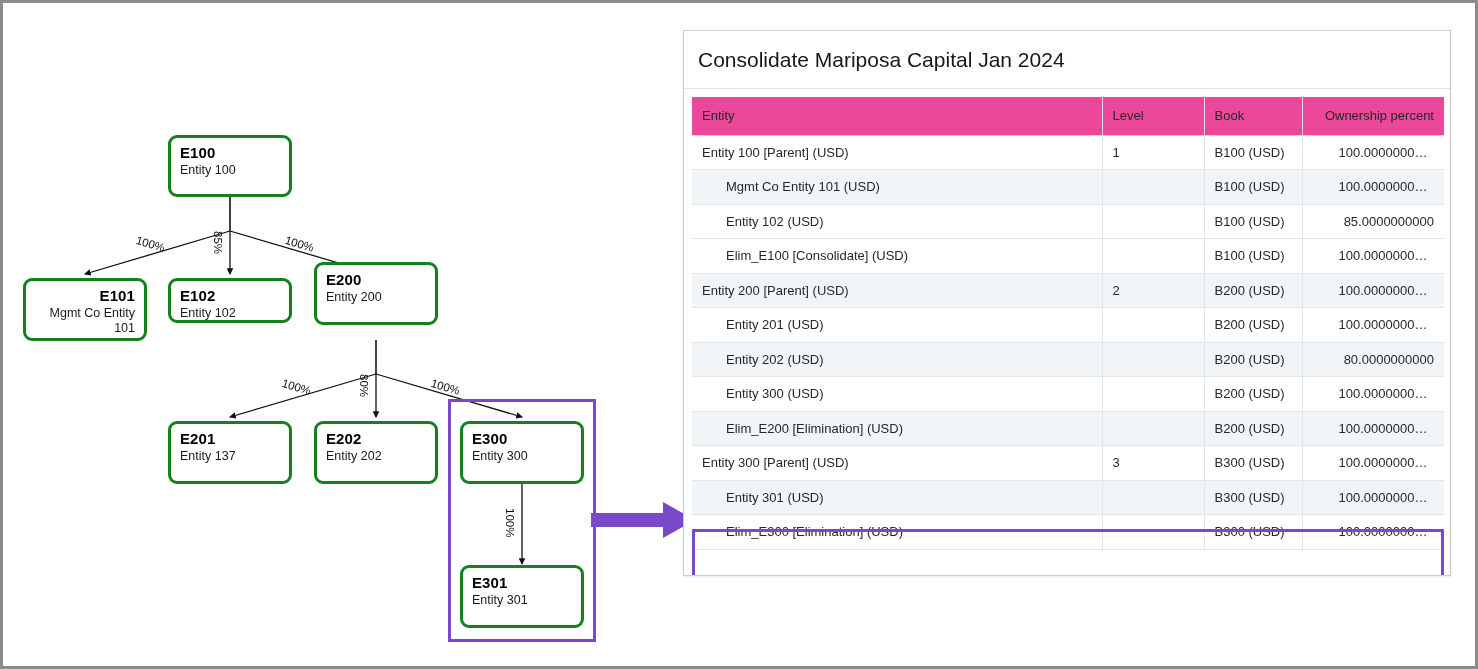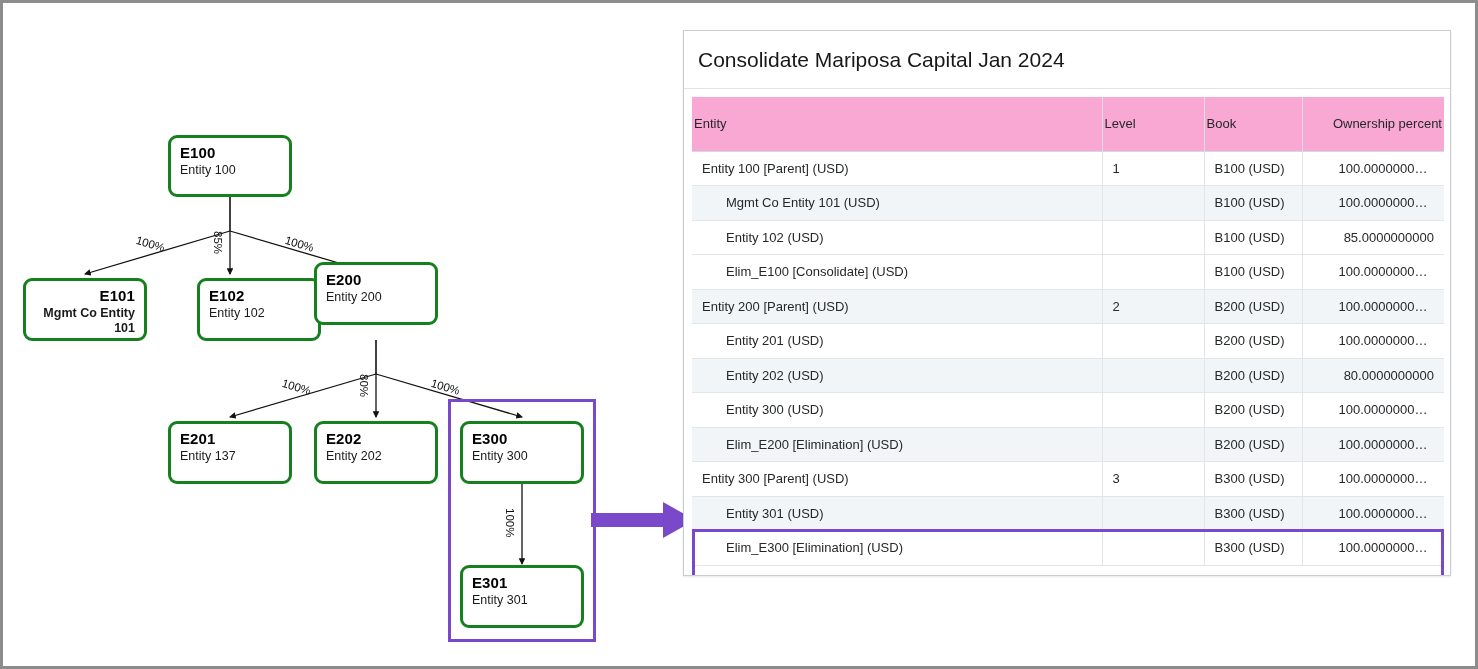--- a/index.html
+++ b/index.html
@@ -108,27 +108,27 @@
     table-layout: fixed;
     font-size: 13px;
     color: #25282b;
   }
   table.grid col.c-entity { width: 410px; }
   table.grid col.c-level  { width: 102px; }
   table.grid col.c-book   { width: 98px; }
   table.grid col.c-own    { width: 142px; }
 
   table.grid thead th {
-    background: #f9a8d4;
+    background: #ec4899;
     font-weight: normal;
     font-size: 13px;
     color: #25282b;
     text-align: left;
-    padding: 9px 2px;
-    height: 54px;
+    padding: 9px 10px;
+    height: 38px;
     box-sizing: border-box;
     border-right: 1px solid #d9dee2;
     border-bottom: 1px solid #d4d9dd;
     white-space: nowrap;
   }
   table.grid thead th.num { text-align: right; border-right: none; }
 
   table.grid tbody td {
     padding: 0 10px;
     height: 33.5px;
@@ -181,24 +181,24 @@
       <path d="M 519 481 L 519 561" stroke="#111111" stroke-width="1.3" fill="none" marker-end="url(#arrow)"></path>
     </svg>
 
     <div class="node" style="left:165px; top:132px; width:124px; height:62px;">
       <div class="code">E100</div>
       <div class="label">Entity 100</div>
     </div>
 
     <div class="node" style="left:20px; top:275px; width:124px; height:63px;text-align:right;">
       <div class="code">E101</div>
-      <div class="label" style="max-width:100px;font-weight:bold;">Mgmt Co Entity 101</div>
-    </div>
-
-    <div class="node" style="left:165px; top:275px; width:124px; height:63px;margin-left:29px;">
+      <div class="label" style="max-width:100px;">Mgmt Co Entity 101</div>
+    </div>
+
+    <div class="node" style="left:165px; top:275px; width:124px; height:45px;">
       <div class="code">E102</div>
       <div class="label">Entity 102</div>
     </div>
 
     <div class="node" style="left:311px; top:259px; width:124px; height:63px;">
       <div class="code">E200</div>
       <div class="label">Entity 200</div>
     </div>
 
     <div class="node" style="left:165px; top:418px; width:124px; height:63px;">

